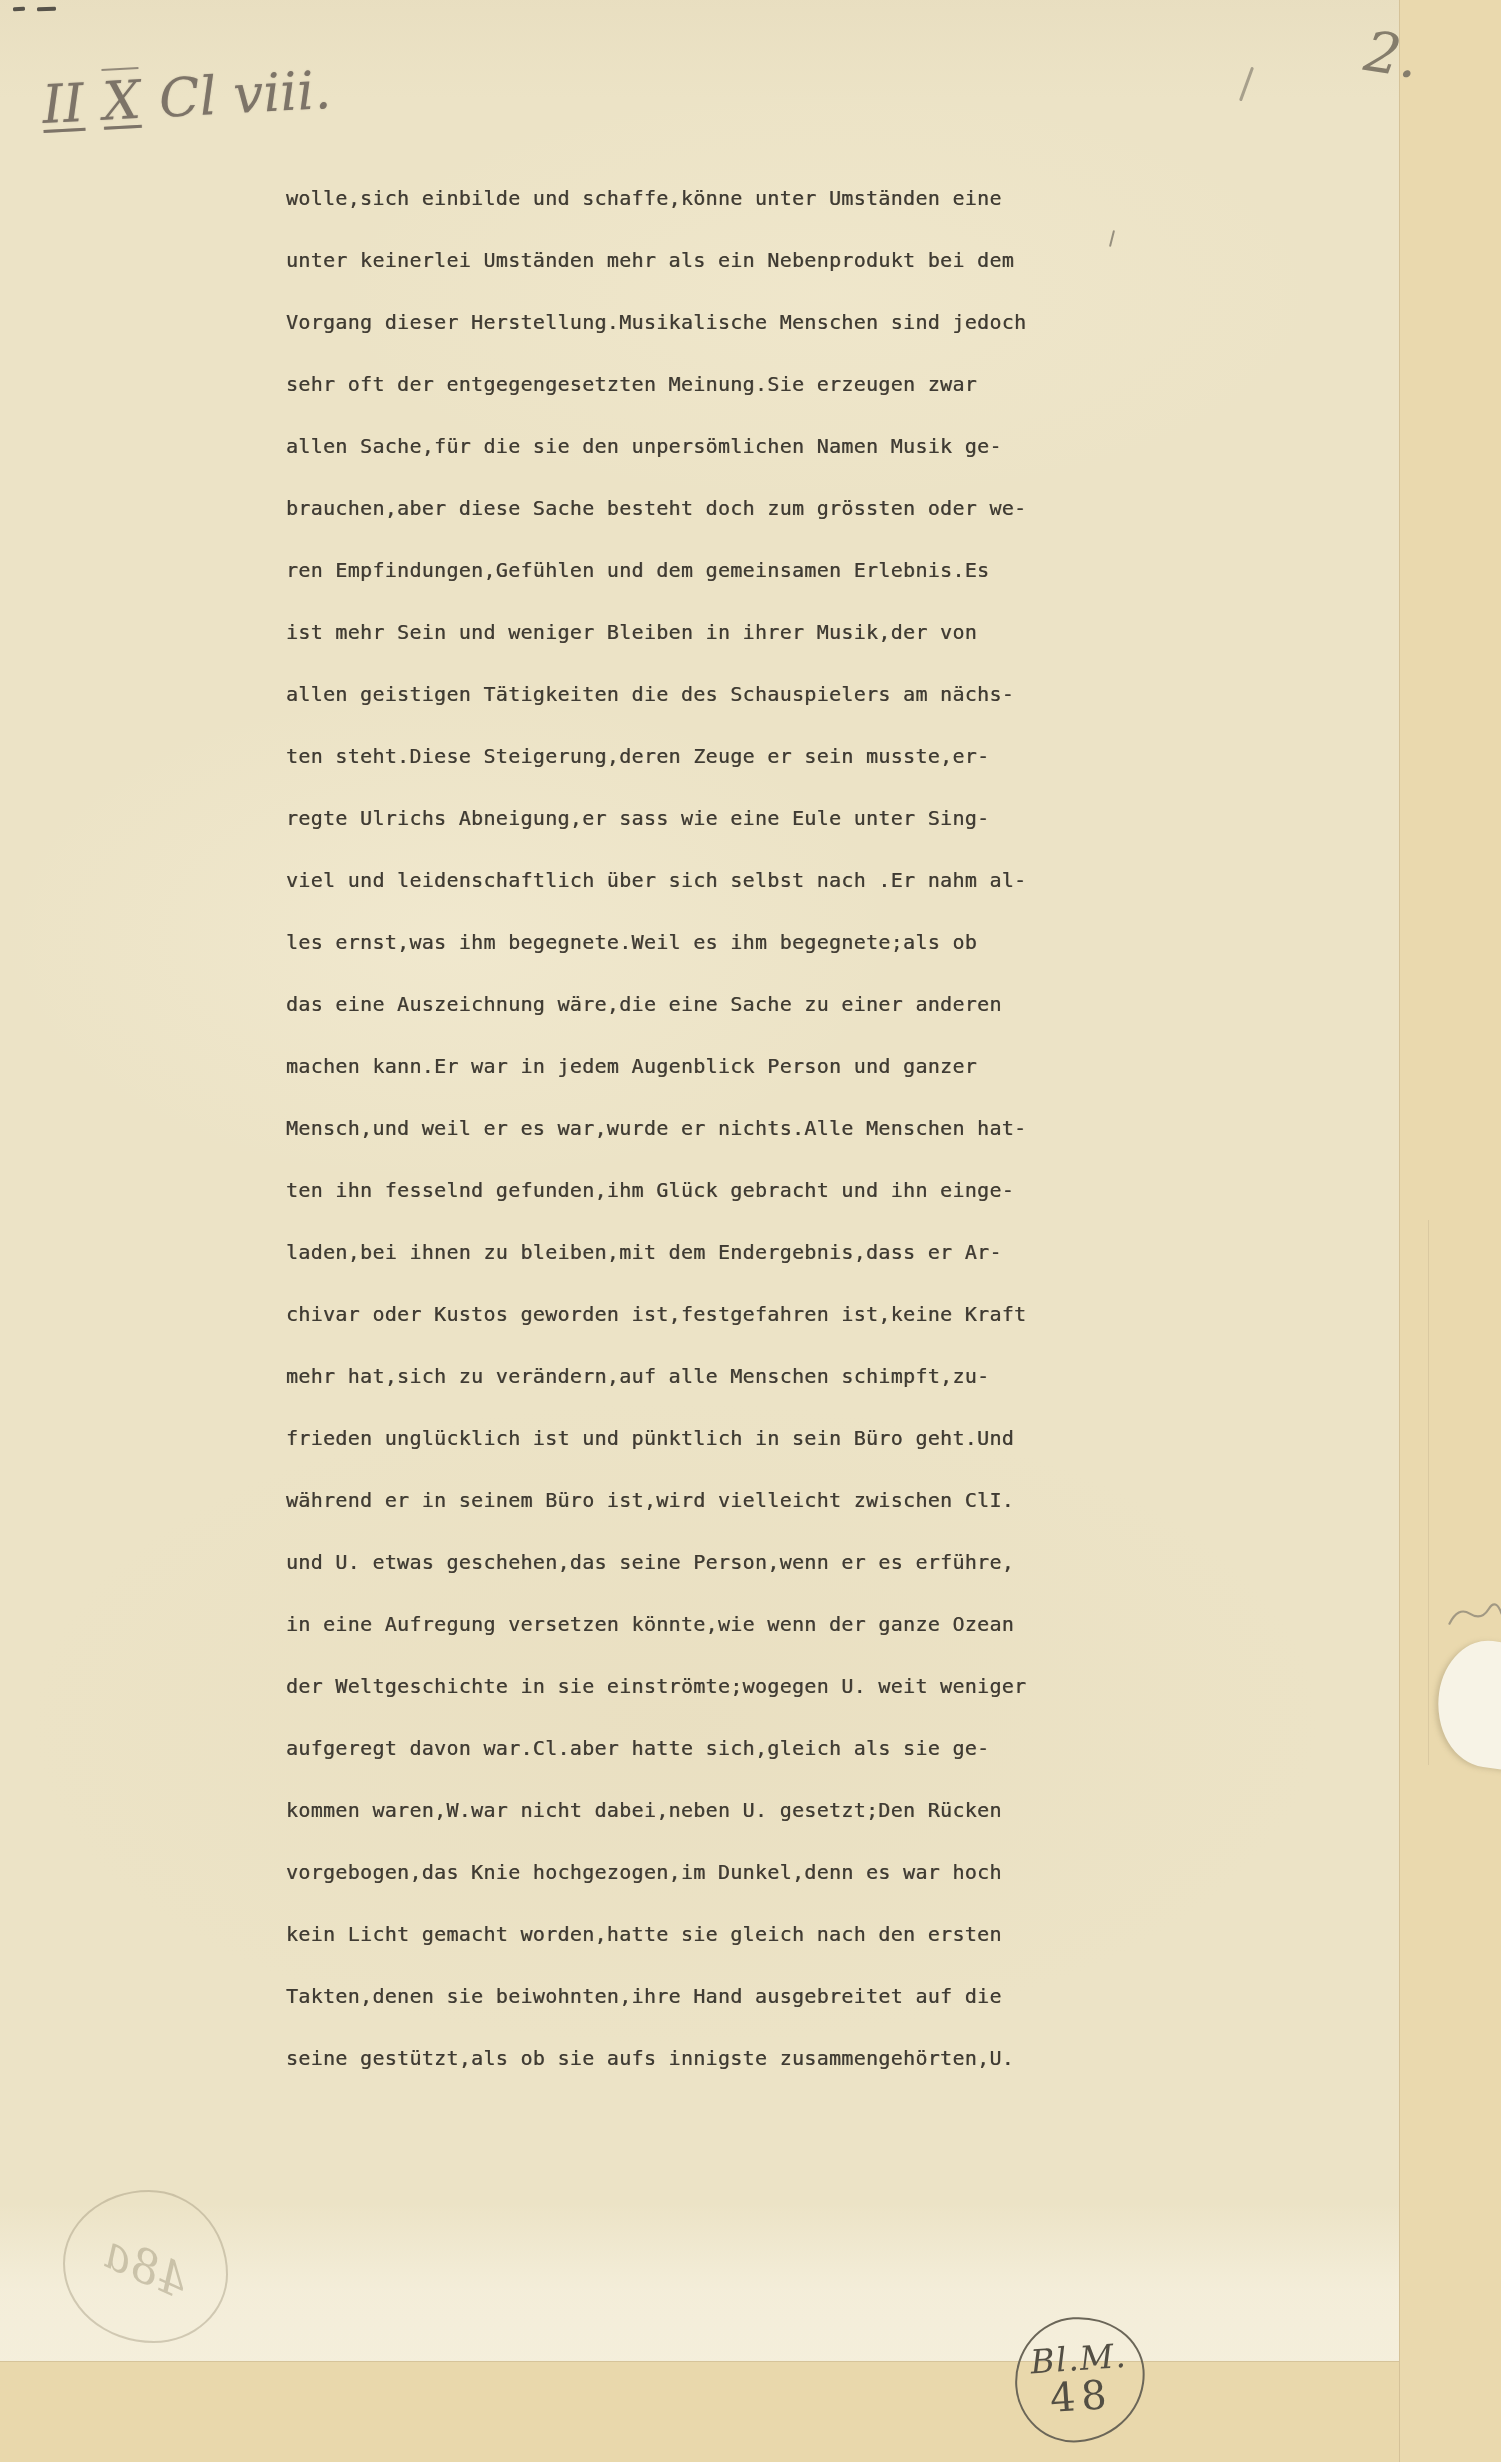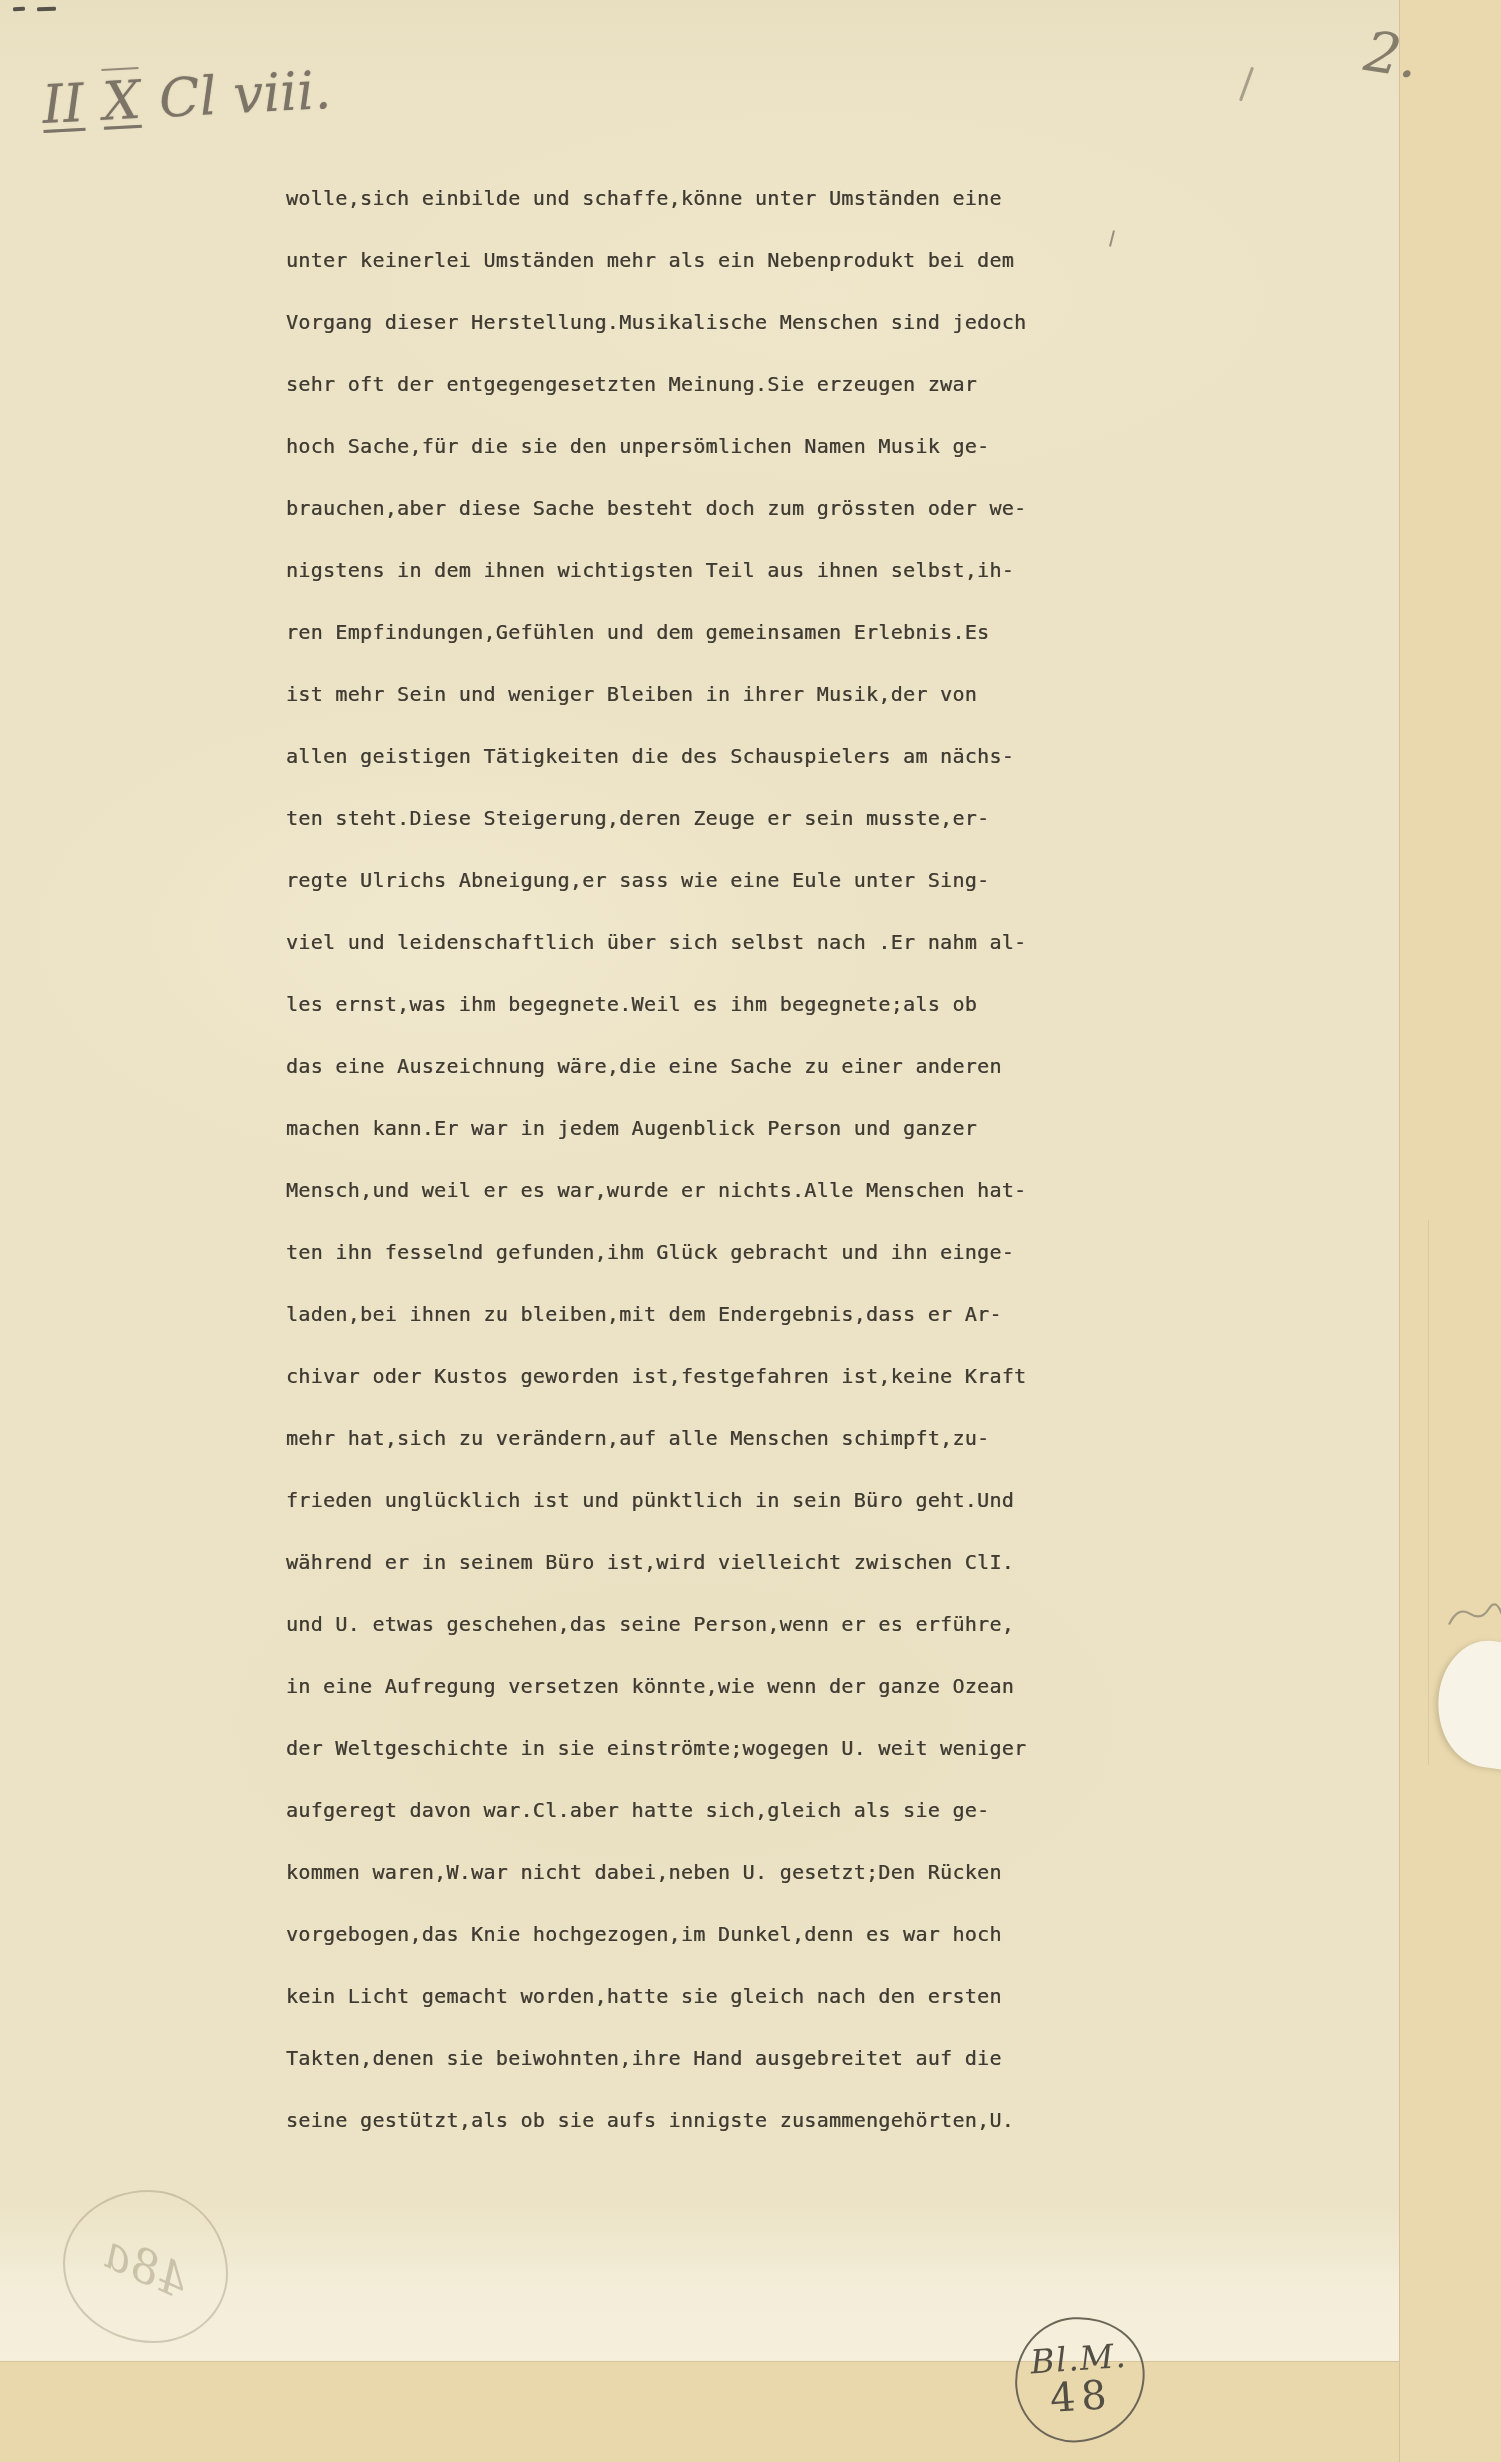--- a/index.html
+++ b/index.html
@@ -119,23 +119,22 @@
     <span class="u">II</span><span class="u ou">X</span><span>Cl viii.</span>
   </div>
 
   <div class="pagenum pencil">2.</div>
 
   <div class="typebody">
       <div class="tline">wolle,sich einbilde und schaffe,könne unter Umständen eine</div>
       <div class="tline">unter keinerlei Umständen mehr als ein Nebenprodukt bei dem</div>
       <div class="tline">Vorgang dieser Herstellung.Musikalische Menschen sind jedoch</div>
       <div class="tline">sehr oft der entgegengesetzten Meinung.Sie erzeugen zwar</div>
-      <div class="tline">hoch Sache,für die sie den unpersömlichen Namen Musik ge-</div>
+      <div class="tline">allen Sache,für die sie den unpersömlichen Namen Musik ge-</div>
       <div class="tline">brauchen,aber diese Sache besteht doch zum grössten oder we-</div>
-      <div class="tline">nigstens in dem ihnen wichtigsten Teil aus ihnen selbst,ih-</div>
       <div class="tline">ren Empfindungen,Gefühlen und dem gemeinsamen Erlebnis.Es</div>
       <div class="tline">ist mehr Sein und weniger Bleiben in ihrer Musik,der von</div>
       <div class="tline">allen geistigen Tätigkeiten die des Schauspielers am nächs-</div>
       <div class="tline">ten steht.Diese Steigerung,deren Zeuge er sein musste,er-</div>
       <div class="tline">regte Ulrichs Abneigung,er sass wie eine Eule unter Sing-</div>
       <div class="tline">viel und leidenschaftlich über sich selbst nach .Er nahm al-</div>
       <div class="tline">les ernst,was ihm begegnete.Weil es ihm begegnete;als ob</div>
       <div class="tline">das eine Auszeichnung wäre,die eine Sache zu einer anderen</div>
       <div class="tline">machen kann.Er war in jedem Augenblick Person und ganzer</div>
       <div class="tline">Mensch,und weil er es war,wurde er nichts.Alle Menschen hat-</div>

